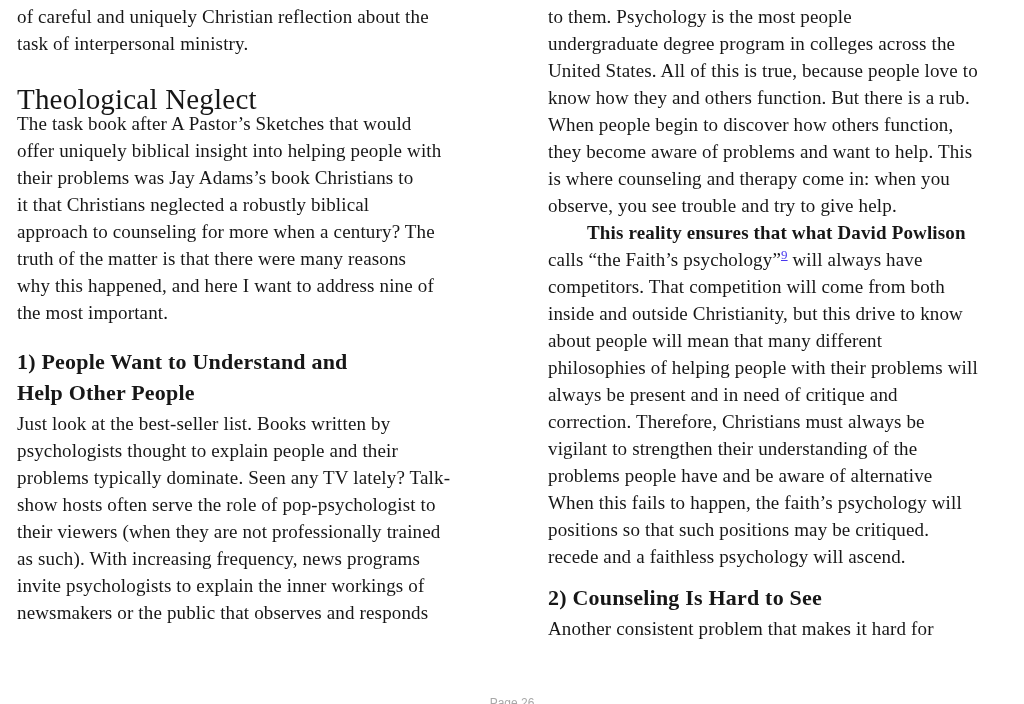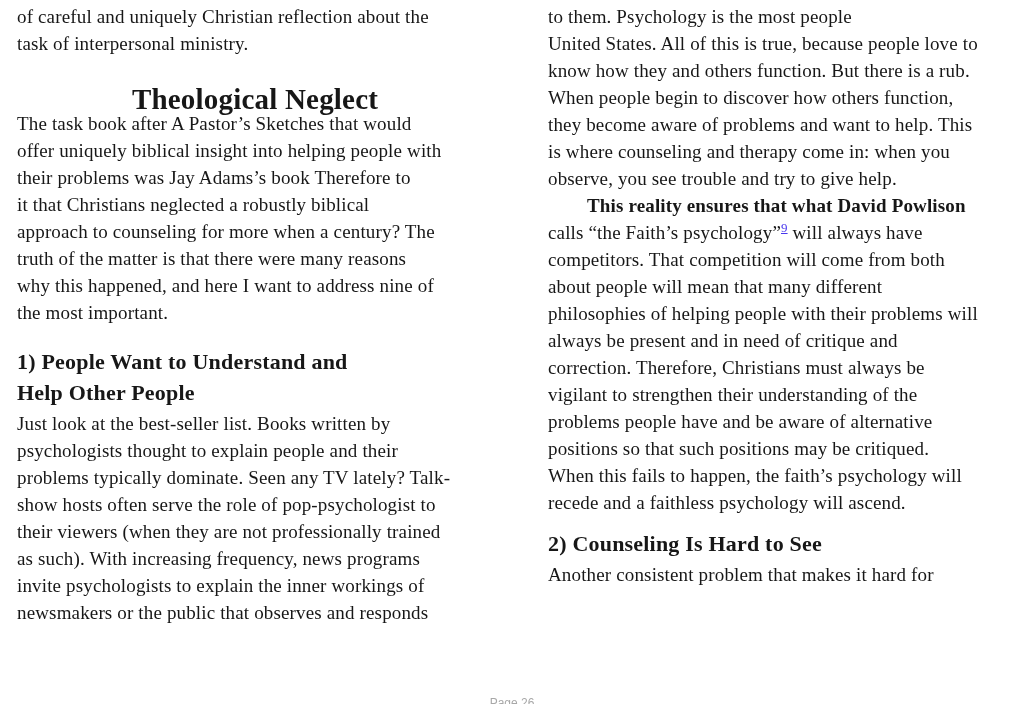--- a/index.html
+++ b/index.html
@@ -14,26 +14,25 @@
   }
   .column { position: absolute; top: 3px; }
   #col-left  { left: 17px;  width: 476px; }
   #col-right { left: 548px; width: 462px; }
 
   .para { font-size: 19px; line-height: 27px; letter-spacing: 0.15px; }
   .line { white-space: pre; height: 27px; }
 
   .h1 {
     font-size: 29px;
-    font-weight: bold;
+    font-weight: normal;
     line-height: 36px;
     margin-top: 24px;
     margin-bottom: 2px;
     letter-spacing: 0.2px;
-    text-align: center;
   }
   .h2 {
     font-size: 22px;
     font-weight: bold;
     line-height: 31px;
     margin-bottom: 2px;
     letter-spacing: 0.2px;
   }
   .h2.left-sub  { margin-top: 20px; }
   .h2.right-sub { margin-top: 12px; }
@@ -68,21 +67,21 @@
       <div class="para">
         <div class="line"><span>of careful and uniquely Christian reflection about the</span></div>
         <div class="line"><span>task of interpersonal ministry.</span></div>
       </div>
       <div class="h1">
         <div class="line">Theological Neglect</div>
       </div>
       <div class="para">
         <div class="line"><span>The task book after </span><span class="it">A Pastor’s Sketches</span><span> that would</span></div>
         <div class="line"><span>offer uniquely biblical insight into helping people with</span></div>
-        <div class="line"><span>their problems was Jay Adams’s book </span><span class="it">Therefore to</span></div>
+        <div class="line"><span>their problems was Jay Adams’s book </span><span class="it">Christians to</span></div>
         <div class="line"><span>it that Christians neglected a robustly biblical</span></div>
         <div class="line"><span>approach to counseling for more when a century? The</span></div>
         <div class="line"><span>truth of the matter is that there were many reasons</span></div>
         <div class="line"><span>why this happened, and here I want to address nine of</span></div>
         <div class="line"><span>the most important.</span></div>
       </div>
       <div class="h2 left-sub">
         <div class="line">1) People Want to Understand and</div>
         <div class="line">Help Other People</div>
       </div>
@@ -93,39 +92,41 @@
         <div class="line"><span>show hosts often serve the role of pop-psychologist to</span></div>
         <div class="line"><span>their viewers (when they are not professionally trained</span></div>
         <div class="line"><span>as such). With increasing frequency, news programs</span></div>
         <div class="line"><span>invite psychologists to explain the inner workings of</span></div>
         <div class="line"><span>newsmakers or the public that observes and responds</span></div>
       </div>
     </div>
   <div id="col-right" class="column">
       <div class="para">
         <div class="line"><span>to them. Psychology is the most people</span></div>
+        <div class="line"><span>undergraduate degree program in colleges across the</span></div>
         <div class="line"><span>United States. All of this is true, because people love to</span></div>
         <div class="line"><span>know how they and others function. But there is a rub.</span></div>
         <div class="line"><span>When people begin to discover how others function,</span></div>
         <div class="line"><span>they become aware of problems and want to help. This</span></div>
         <div class="line"><span>is where counseling and therapy come in: when you</span></div>
         <div class="line"><span>observe, you see trouble and try to give help.</span></div>
       </div>
       <div class="para indent">
         <div class="line"><span>This reality ensures that what David Powlison</span></div>
         <div class="line"><span>calls “the Faith’s psychology”</span><span class="footnote">9</span><span> will always have</span></div>
         <div class="line"><span>competitors. That competition will come from both</span></div>
+        <div class="line"><span>inside and outside Christianity, but this drive to know</span></div>
         <div class="line"><span>about people will mean that many different</span></div>
         <div class="line"><span>philosophies of helping people with their problems will</span></div>
         <div class="line"><span>always be present and in need of critique and</span></div>
         <div class="line"><span>correction. Therefore, Christians must always be</span></div>
         <div class="line"><span>vigilant to strengthen their understanding of the</span></div>
         <div class="line"><span>problems people have and be aware of alternative</span></div>
+        <div class="line"><span>When this fails to happen, the faith’s psychology will</span></div>
         <div class="line"><span>positions so that such positions may be critiqued.</span></div>
-        <div class="line"><span>When this fails to happen, the faith’s psychology will</span></div>
         <div class="line"><span>recede and a faithless psychology will ascend.</span></div>
       </div>
       <div class="h2 right-sub">
         <div class="line">2) Counseling Is Hard to See</div>
       </div>
       <div class="para">
         <div class="line"><span>Another consistent problem that makes it hard for</span></div>
       </div>
     </div>
   <div id="footer">Page 26</div>

